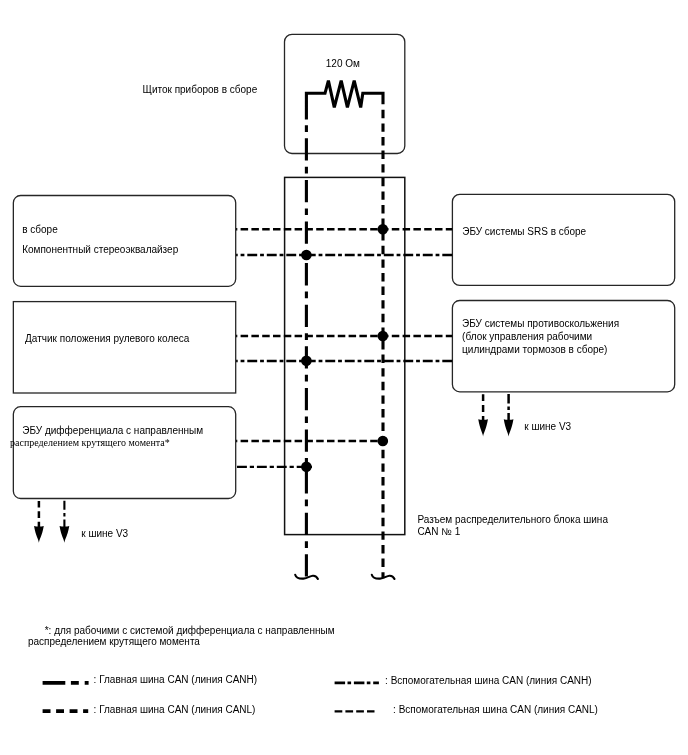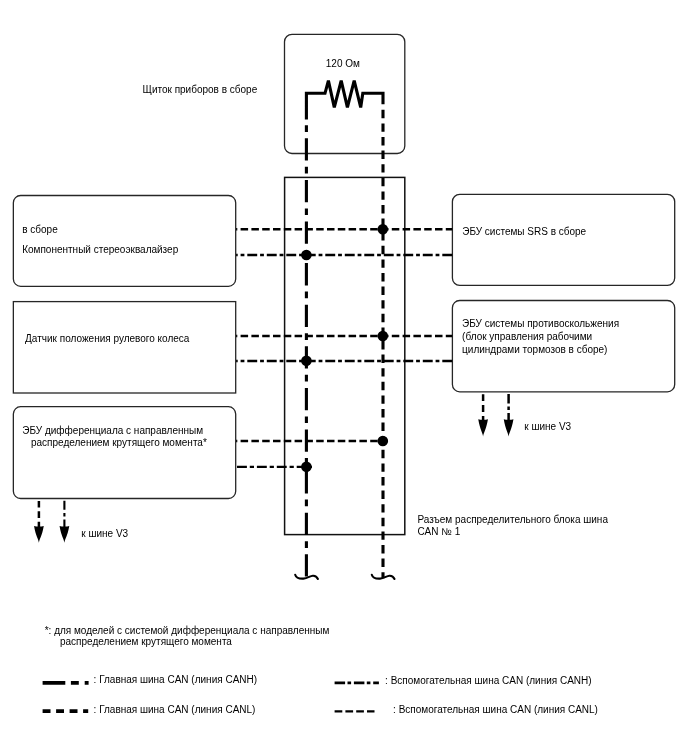--- a/index.html
+++ b/index.html
@@ -67,34 +67,34 @@
 
   <div class="tx" style="left:115.5px;top:84.1px;padding-left:27px;">Щиток приборов в сборе</div>
   <div class="tx" style="left:325.8px;top:57.7px;">120 Ом</div>
 
   <div class="tx" style="left:22.2px;top:212.3px;margin-top:32px;">Компонентный стереоэквалайзер</div>
   <div class="tx" style="left:22.2px;top:224.2px;">в сборе</div>
 
   <div class="tx" style="left:22.3px;top:424.7px;">ЭБУ дифференциала с направленным</div>
 
   <div class="tx" style="left:25.1px;top:333.0px;">Датчик положения рулевого колеса</div>
-  <div class="tx" style="left:31px;top:437.0px;">распределением крутящего момента*</div>
+  <div class="tx" style="left:10px;top:437.0px;font-family:Liberation Serif, serif;">распределением крутящего момента*</div>
 
   <div class="tx" style="left:462.2px;top:226.0px;text-align:center;">ЭБУ системы SRS в сборе</div>
 
   <div class="tx" style="left:462.1px;top:317.5px;">ЭБУ системы противоскольжения</div>
   <div class="tx" style="left:462.1px;top:331.1px;">(блок управления рабочими</div>
   <div class="tx" style="left:462.1px;top:344.1px;">цилиндрами тормозов в сборе)</div>
 
   <div class="tx" style="left:417.4px;top:514.0px;">Разъем распределительного блока шина</div>
   <div class="tx" style="left:417.4px;top:526.4px;">CAN № 1</div>
 
   <div class="tx" style="left:81.3px;top:527.7px;">к шине V3</div>
   <div class="tx" style="left:524.3px;top:420.7px;">к шине V3</div>
 
-  <div class="tx" style="left:44.7px;top:624.9px;">*: для моделей с системой дифференциала с направленным</div>
-  <div class="tx" style="left:60px;top:636.3px;">распределением крутящего момента</div>
+  <div class="tx" style="left:44.7px;top:624.9px;">*: для рабочими с системой дифференциала с направленным</div>
+  <div class="tx" style="left:28px;top:636.3px;">распределением крутящего момента</div>
 
   <div class="tx" style="left:93.6px;top:673.9px;">: Главная шина CAN (линия CANH)</div>
   <div class="tx" style="left:385.1px;top:674.9px;">: Вспомогательная шина CAN (линия CANH)</div>
   <div class="tx" style="left:93.6px;top:704px;">: Главная шина CAN (линия CANL)</div>
   <div class="tx" style="left:385.1px;top:703.9px;margin-left:8px;">: Вспомогательная шина CAN (линия CANL)</div>
 </div>
 
 </body></html>

